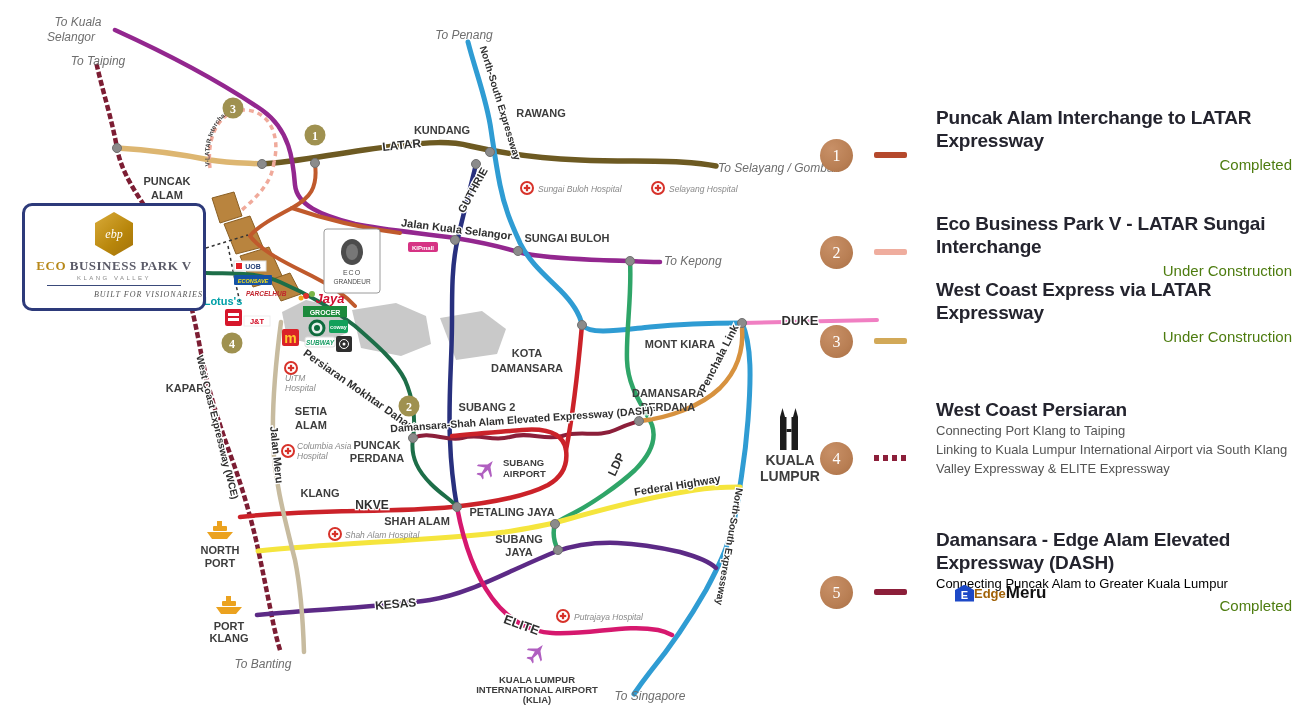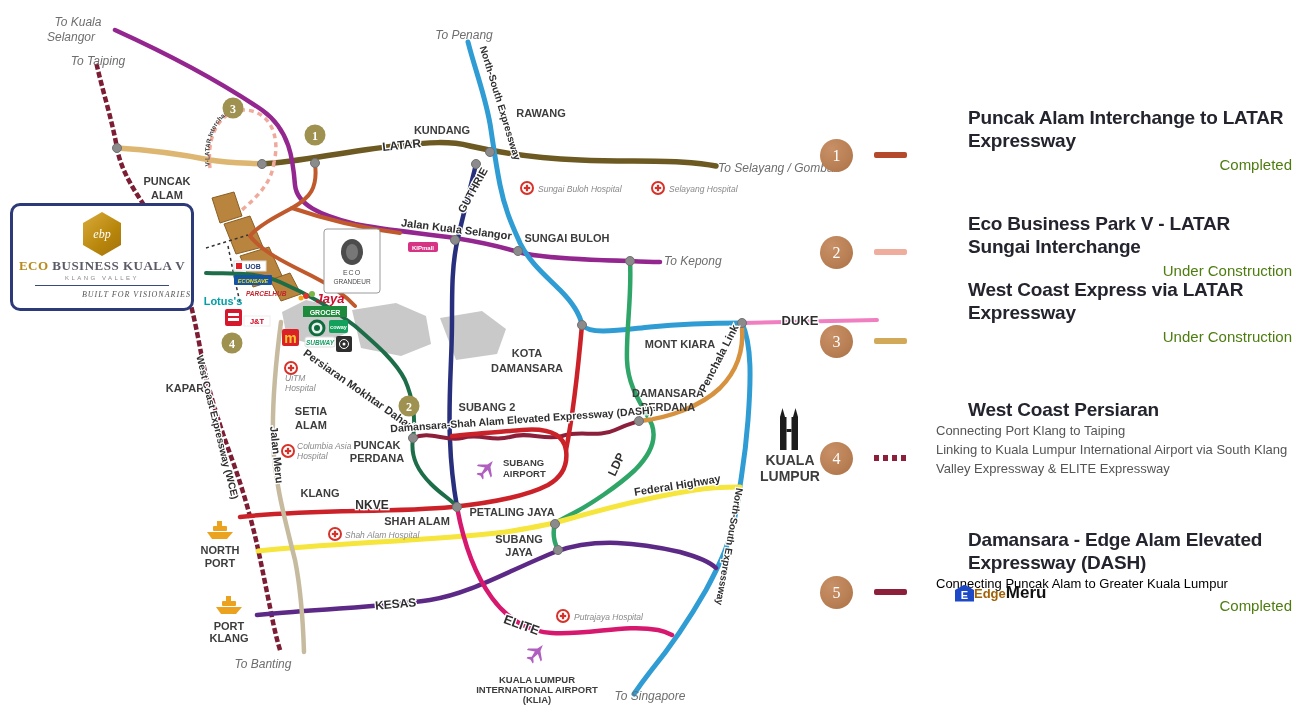--- a/index.html
+++ b/index.html
@@ -6,37 +6,37 @@
   .canvas{position:relative;width:1296px;height:720px;background:#fff;overflow:hidden;
           font-family:"Liberation Sans",sans-serif;}
   svg{position:absolute;left:0;top:0;}
   svg text{font-family:"Liberation Sans",sans-serif;}
   .town{font-weight:bold;fill:#3d3d3d;}
   .dest{font-style:italic;fill:#6e6e6e;}
   .rd{font-weight:bold;fill:#2f2f2f;paint-order:stroke;stroke:#ffffff;stroke-width:2.5px;}
   .hosp-lb{font-style:italic;fill:#8a8a8a;}
   .mknum{fill:#fff;font-family:"Liberation Serif",serif;font-weight:bold;}
   
-  .ebp-card{position:absolute;left:10px;top:203px;width:184px;height:108px;background:#fff;
+  .ebp-card{position:absolute;left:22px;top:203px;width:184px;height:108px;background:#fff;
     border:3px solid #2d3a7a;border-radius:10px;box-sizing:border-box;text-align:center;z-index:5;}
   .hex{width:38px;height:44px;margin:6px auto 2px;background:linear-gradient(135deg,#d9ab3a,#b8860b 60%,#a3720a);
     clip-path:polygon(50% 0,100% 25%,100% 75%,50% 100%,0 75%,0 25%);display:flex;align-items:center;justify-content:center;}
   .hex span{color:#fff;font-family:"Liberation Serif",serif;font-style:italic;font-size:12px;}
   .ebp-title{font-family:"Liberation Serif",serif;font-size:13px;letter-spacing:.5px;font-weight:bold;}
   .ebp-title .gold{color:#b8891b;} .ebp-title .gray{color:#5b5b68;}
   .ebp-sub{font-size:6px;letter-spacing:2.5px;color:#8a8a8a;margin-top:1px;}
   .ebp-div{width:75%;height:1px;background:#3a4a7a;margin:4px auto;}
   .ebp-tag{font-family:"Liberation Serif",serif;font-style:italic;font-size:8px;letter-spacing:1px;color:#555;text-align:right;}
   
   .leg{position:absolute;left:820px;width:472px;z-index:4;}
   .leg-num{position:absolute;width:33px;height:33px;border-radius:50%;background:radial-gradient(circle at 35% 30%,#c89067,#b97f54 60%,#a96f45);
     color:#fff;display:flex;align-items:center;justify-content:center;
     font-family:"Liberation Serif",serif;font-size:16px;}
   .leg-text{margin-left:116px;}
-  .leg-title{font-size:19px;line-height:23px;font-weight:bold;color:#24242e;letter-spacing:-.2px;margin-left:32px;}
+  .leg-title{font-size:19px;line-height:23px;font-weight:bold;color:#24242e;letter-spacing:-.2px;}
   .leg-status{font-size:15px;line-height:19px;color:#4d7c0f;margin-top:3px;text-align:right;}
   .leg-desc{font-size:13px;line-height:19px;color:#555;}
   .leg-desc.faded{color:#000000;}
   .leg-swatch{position:absolute;left:54px;width:33px;height:6px;border-radius:2px;}
   .sw1{background:#b5492c;} .sw2{background:#efad9e;} .sw3{background:#d2a958;}
   .sw5{background:#8c1f3a;}
   .sw4{background:repeating-linear-gradient(90deg,#8c1f3a 0 5px,transparent 5px 9px);height:6px;border-radius:0;}
   
   .edgeprop{position:absolute;left:955px;top:583px;display:flex;align-items:center;z-index:9;}
   .ep-house{width:19px;height:17px;background:#1d49c7;clip-path:polygon(50% 0,100% 32%,100% 100%,0 100%,0 32%);
@@ -273,21 +273,21 @@
     <text class="mknum" font-size="12" x="233" y="112.5">3</text>
     <circle cx="232" cy="343" r="10.5" fill="#9f9150"></circle>
     <text class="mknum" font-size="12" x="232" y="347.5">4</text>
   </g>
 </svg>
 
 <div class="ebp-card">
   <div class="hex">
         <span>ebp</span>
       </div>
-  <div class="ebp-title"><span class="gold">ECO</span><span class="gray"> BUSINESS KUALA V</span></div>
+  <div class="ebp-title"><span class="gold">ECO</span><span class="gray"> BUSINESS PARK V</span></div>
   <div class="ebp-sub">KLANG VALLEY</div>
   <div class="ebp-div"></div>
   <div class="ebp-tag">BUILT FOR VISIONARIES</div>
 </div>
 
 <div class="leg" style="top:106px">
   <div class="leg-num" style="top:33px">
         <span>1</span>
       </div>
   <div class="leg-swatch sw1" style="top:46px"></div>

